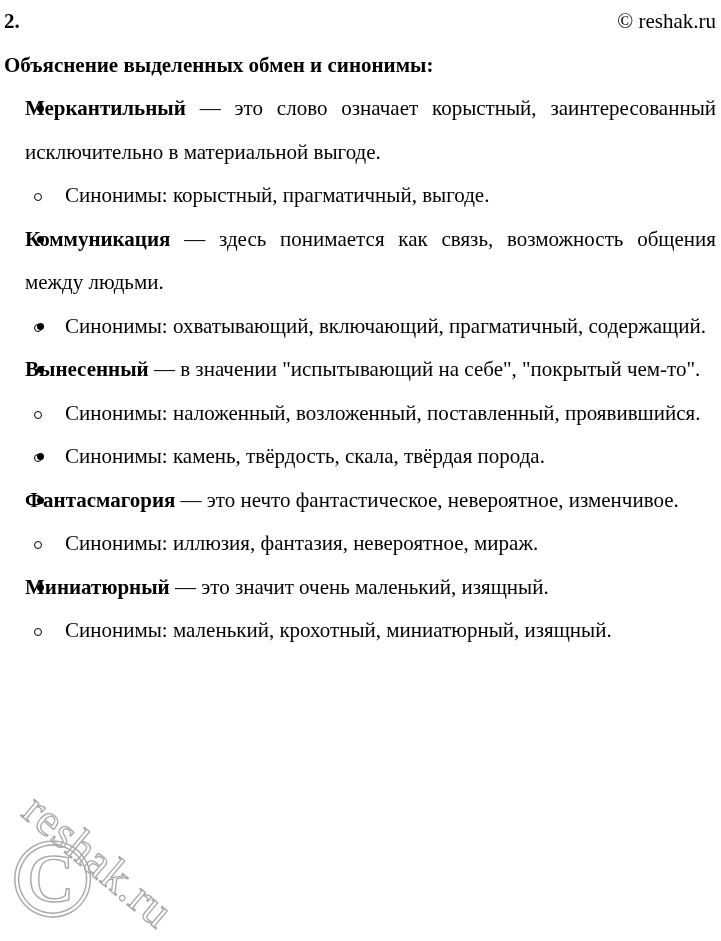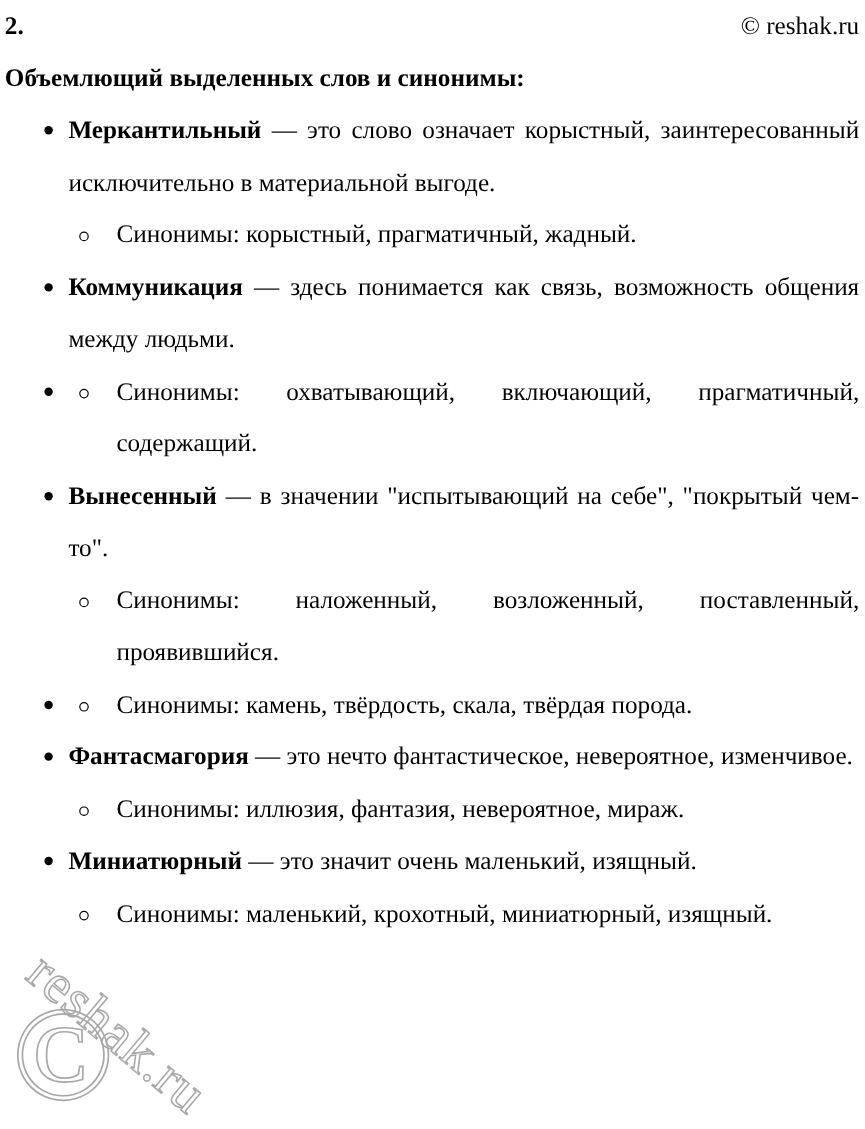--- a/index.html
+++ b/index.html
@@ -9,47 +9,47 @@
     font-family:"Liberation Serif","DejaVu Serif",serif;
     font-size:21px;line-height:43.5px;
   }
   .page{position:relative;width:721px;height:941px;z-index:1;}
   .hdr{display:flex;justify-content:space-between;align-items:flex-start;
        padding:0 5px 0 4px;}
   .hdr .num{font-weight:bold;}
   .hdr .copy{font-weight:normal;}
   .heading{font-weight:bold;padding:0 5px 0 4px;}
   p{margin:0;text-align:justify;text-align-last:left;-moz-text-align-last:left;}
-  .li1{position:relative;padding-left:57px;padding-right:5px;}
+  .li1{position:relative;padding-left:25px;padding-right:5px;}
   .dot{position:absolute;left:37px;top:18px;width:7px;height:7px;
        background:#000;border-radius:50%;}
   .li2{position:relative;padding-left:40px;}
   .circ{position:absolute;left:9px;top:19px;width:6px;height:6px;
         border:1.3px solid #000;border-radius:50%;background:transparent;}
   .term{font-weight:bold;}
   .wm{position:absolute;left:0;top:755px;z-index:2;pointer-events:none;}
 </style>
 </head>
 <body>
 
 <div class="page">
 
   <div class="hdr">
     <span class="num">2.</span>
     <span class="copy">© reshak.ru</span>
   </div>
 
-  <div class="heading">Объемлющий выделенных слов и синонимы:</div>
+  <div class="heading">Объяснение выделенных обмен и синонимы:</div>
 
   <div class="li1">
     <span class="dot"></span>
     <p><span class="term">Меркантильный</span> <span>— это слово означает корыстный, заинтересованный исключительно в материальной выгоде.</span></p>
     <div class="li2">
       <span class="circ"></span>
-      <p>Синонимы: корыстный, прагматичный, жадный.</p>
+      <p>Синонимы: корыстный, прагматичный, выгоде.</p>
     </div>
   </div>
 
   <div class="li1">
     <span class="dot"></span>
     <p><span class="term">Коммуникация</span> <span>— здесь понимается как связь, возможность общения между людьми.</span></p>
   </div>
 
   <div class="li1">
     <span class="dot"></span>

